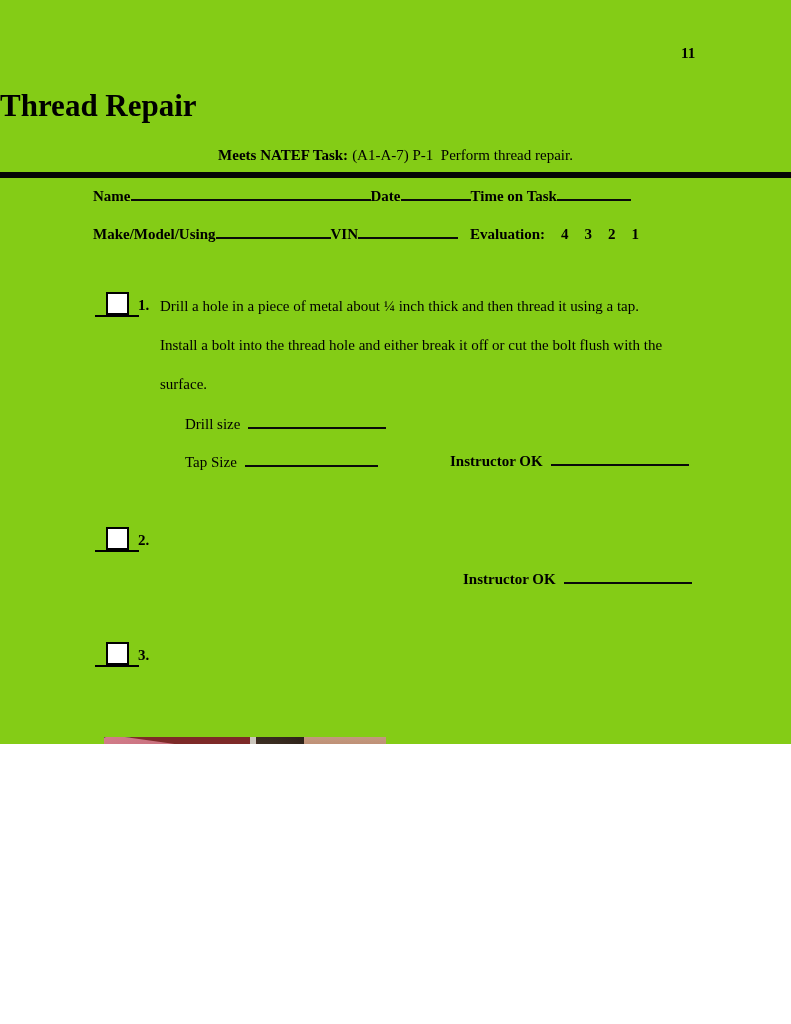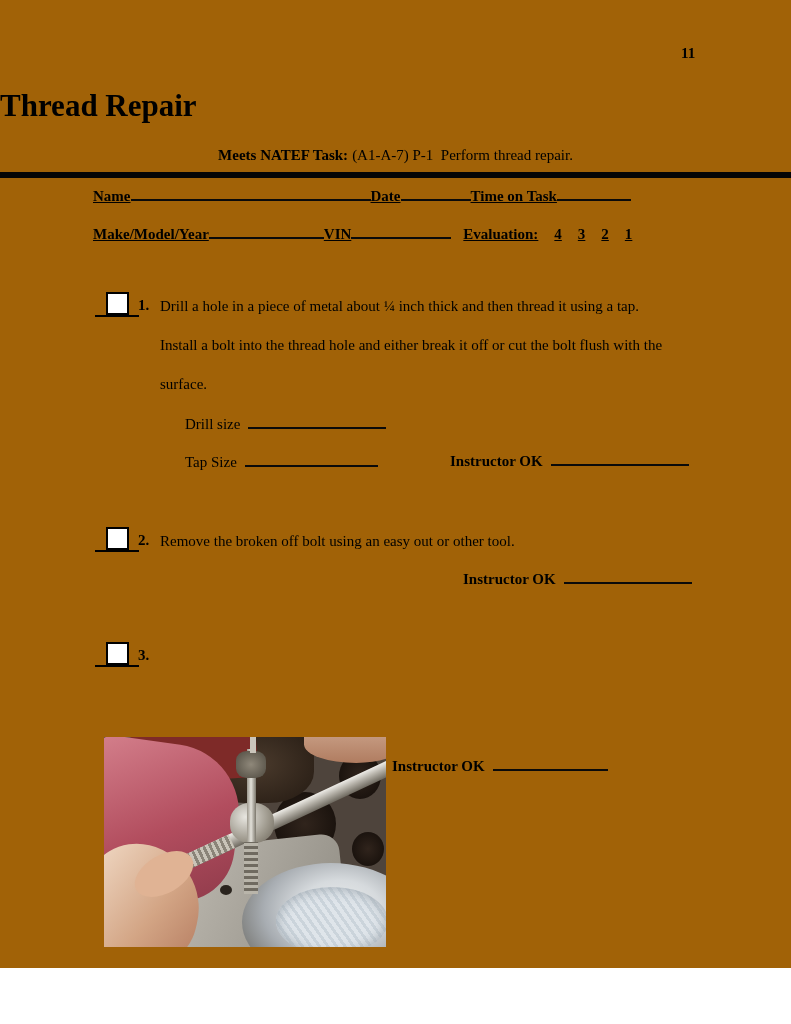--- a/index.html
+++ b/index.html
@@ -1,33 +1,33 @@
 <!DOCTYPE html>
 <html><head>
 <meta charset="utf-8">
 <style>
   html,body{margin:0;padding:0;background:#ffffff;}
   .page{
     position:relative;
-    width:791px;height:968px;
-    background:#a16207;
+    width:791px;height:744px;
+    background:#84cc16;
     font-family:"Liberation Serif", serif;
     color:#000;
     overflow:hidden;
   }
   .b{font-weight:bold;}
   .page-number{position:absolute;left:681px;top:45px;font-size:15px;font-weight:bold;}
   .title{position:absolute;left:0;top:88px;width:100%;margin:0;text-align:left;
          font-size:31px;font-weight:bold;}
   .natef{position:absolute;left:0;top:147px;width:100%;text-align:center;font-size:15px;}
   .natef-text{margin-left:4px;white-space:pre-wrap;}
   .rule{position:absolute;left:0;top:172px;width:791px;height:6px;background:#050505;}
 
   .form-row{position:absolute;left:93px;display:flex;align-items:baseline;
-            font-size:15px;white-space:nowrap;text-decoration:underline;}
+            font-size:15px;white-space:nowrap;}
   .lbl{font-weight:bold;}
   .blank{display:inline-block;height:1px;border-bottom:2px solid #0a0a0a;}
   .eval-num{font-weight:bold;margin-left:16px;}
   .eval-lbl{margin-left:12px;}
 
   .checkbox-assembly{position:absolute;width:44px;}
   .cb-box{width:19px;height:19px;border:2px solid #000;margin:0 auto;background:#fff;}
   .cb-line{width:44px;height:2px;background:#000;}
 
   .task-num{position:absolute;font-size:15px;font-weight:bold;}
@@ -103,21 +103,21 @@
   <div class="form-row" style="top:188px">
     <span class="lbl">Name</span>
     <span class="blank" style="width:240px"></span>
     <span class="lbl">Date</span>
     <span class="blank" style="width:70px"></span>
     <span class="lbl">Time on Task</span>
     <span class="blank" style="width:74px"></span>
   </div>
 
   <div class="form-row" style="top:226px">
-    <span class="lbl">Make/Model/Year</span>
+    <span class="lbl">Make/Model/Using</span>
     <span class="blank" style="width:115px"></span>
     <span class="lbl">VIN</span>
     <span class="blank" style="width:100px"></span>
     <span class="lbl eval-lbl">Evaluation:</span>
     <span class="eval-num">4</span>
     <span class="eval-num">3</span>
     <span class="eval-num">2</span>
     <span class="eval-num">1</span>
   </div>
 
@@ -142,23 +142,20 @@
   <div class="inline-row" style="left:450px;top:453px">
     <span class="lbl">Instructor OK</span>
     <span class="blank" style="width:138px"></span>
   </div>
 
   <div class="checkbox-assembly" style="left:95px;top:527px">
     <div class="cb-box"></div>
     <div class="cb-line"></div>
   </div>
   <div class="task-num" style="left:138px;top:532px">2.</div>
-  <div class="task-text" style="left:160px;top:532px">
-    <div class="task-line">Remove the broken off bolt using an easy out or other tool.</div>
-  </div>
   <div class="inline-row" style="left:463px;top:571px">
     <span class="lbl">Instructor OK</span>
     <span class="blank" style="width:128px"></span>
   </div>
 
   <div class="checkbox-assembly" style="left:95px;top:642px">
     <div class="cb-box"></div>
     <div class="cb-line"></div>
   </div>
   <div class="task-num" style="left:138px;top:647px">3.</div>

